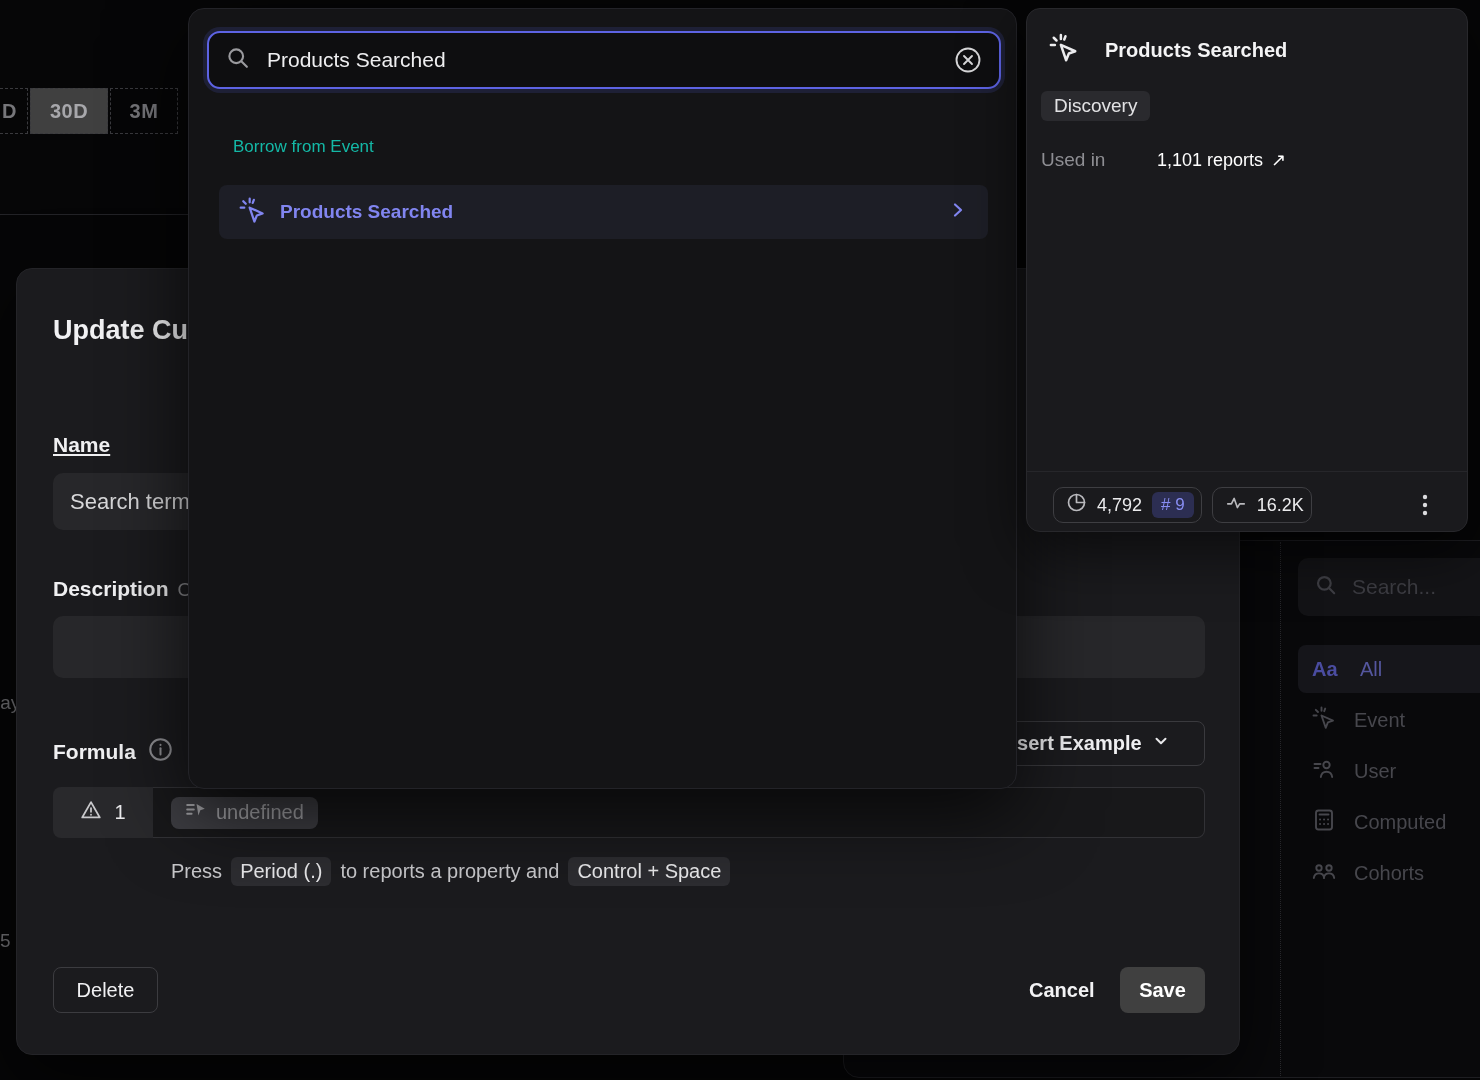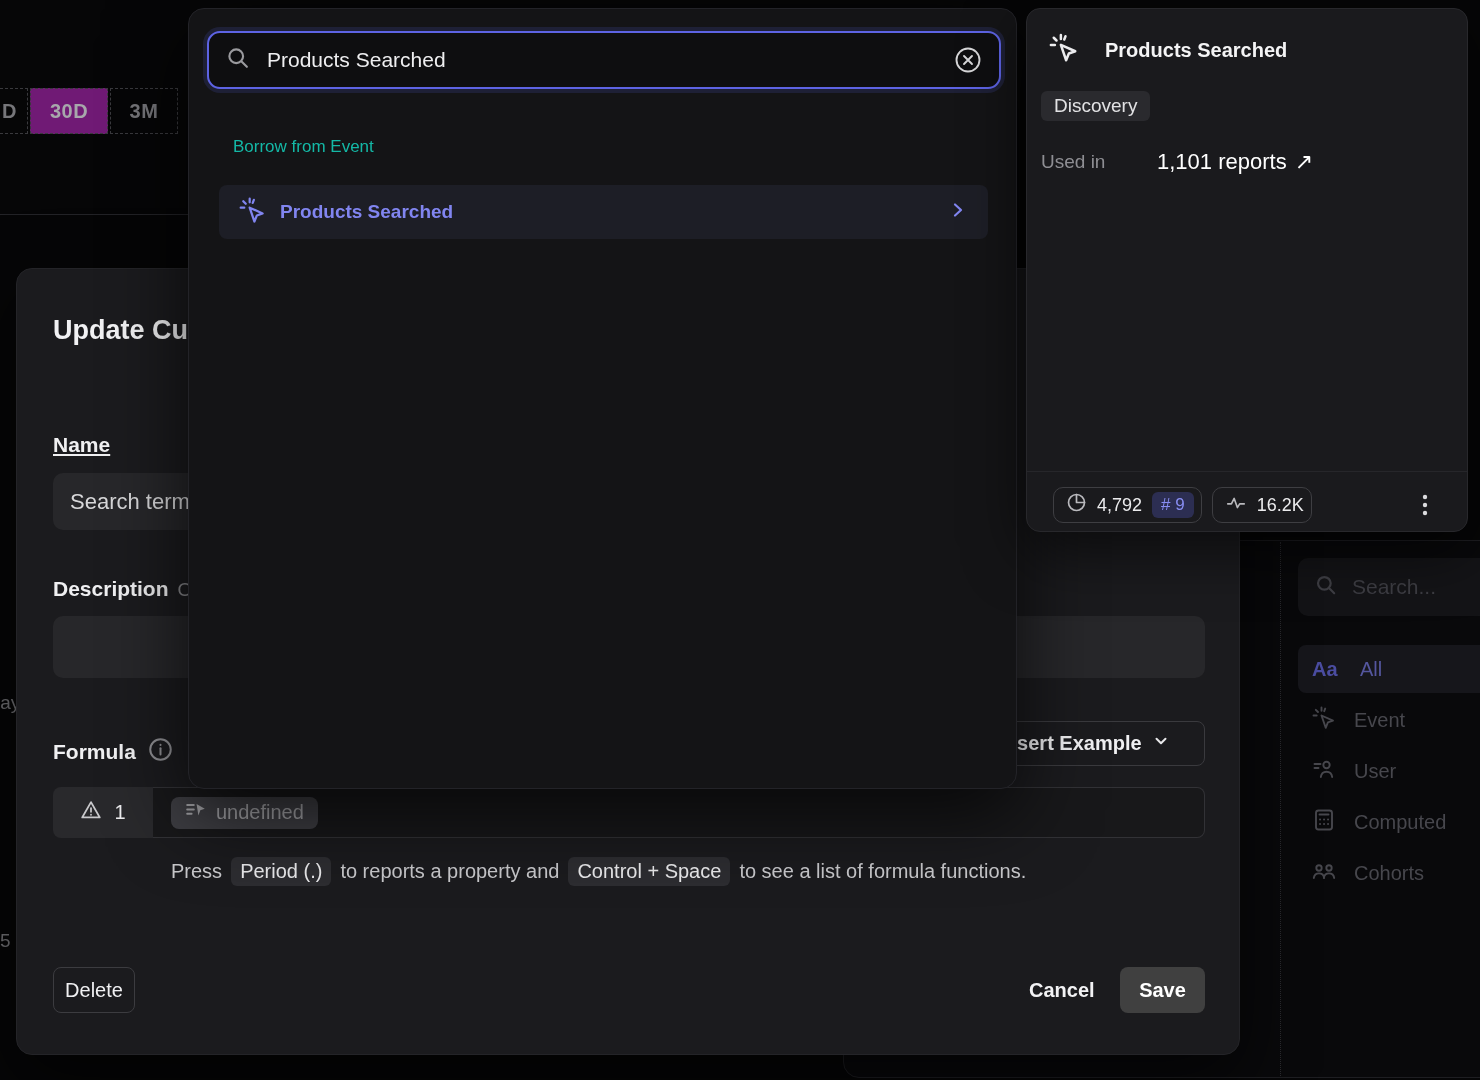--- a/index.html
+++ b/index.html
@@ -6,21 +6,21 @@
   html,body { background:#060607; }
   body { font-family:"Liberation Sans", sans-serif; }
   #stage { position:relative; width:1480px; height:1080px; overflow:hidden; background:#060607; }
   .abs { position:absolute; }
 
   
   .range-group { left:-40px; top:88px; display:flex; gap:2px; }
   .range-btn { height:46px; border:1px dashed #39393d; display:flex; align-items:center; justify-content:center;
                color:#76767a; font-size:20px; font-weight:700; letter-spacing:.5px; }
   .range-btn.cut { width:68px; justify-content:flex-end; padding-right:10px; }
-  .range-btn.selected { width:78px; background:#701a75; color:#a7a7ab; }
+  .range-btn.selected { width:78px; background:#404040; color:#a7a7ab; }
   .range-btn.plain { width:68px; }
   .bg-divider { left:0; top:214px; width:560px; height:1px; background:#232327; }
   .edge-frag { color:#76767a; font-size:19px; overflow:hidden; white-space:nowrap; }
 
   .tray { left:843px; top:540px; width:680px; height:538px; background:#09090b;
           border:1px solid #1e1e22; border-radius:16px; }
   .tray-vline { left:1280px; top:542px; width:0; height:534px; border-left:1px dotted #2a2a2e; }
 
   .side-search { left:1298px; top:558px; width:208px; height:58px; background:#141417; border-radius:10px;
                  display:flex; align-items:center; gap:14px; padding:0 16px; }
@@ -49,21 +49,21 @@
   .err-seg { left:36px; top:518px; width:100px; height:51px; background:#29292c; border-radius:8px 0 0 8px;
              display:flex; align-items:center; justify-content:center; gap:12px; color:#ececee; font-size:20px; }
   .formula-field { left:136px; top:518px; width:1052px; height:51px; background:#18181a;
                    border:1px solid #323236; border-left:none; border-radius:0 8px 8px 0;
                    display:flex; align-items:center; padding-left:18px; }
   .prop-chip { height:32px; background:#3e3e43; border-radius:8px; display:flex; align-items:center; gap:9px;
                padding:0 14px; color:#a4a4a8; font-size:20px; }
   .help-line { left:154px; top:588px; color:#c9c9cc; font-size:20px; display:flex; align-items:center; gap:9px; white-space:nowrap; }
   .key-chip { background:#2d2d31; border-radius:6px; padding:3px 9px; color:#eaeaec; }
   .btn { border-radius:8px; font-size:20px; font-family:inherit; cursor:pointer; display:flex; align-items:center; justify-content:center; }
-  .delete-btn { left:36px; top:698px; width:82px; height:46px; background:transparent; border:1px solid #3c3c40; color:#f0f0f2; }
+  .delete-btn { left:36px; top:698px; width:105px; height:46px; background:transparent; border:1px solid #3c3c40; color:#f0f0f2; }
   .cancel-btn { left:996px; top:698px; height:46px; padding:0 16px; background:transparent; border:none; color:#f2f2f4; font-weight:600; }
   .save-btn { left:1103px; top:698px; width:85px; height:46px; background:#404040; border:none; color:#ffffff; font-weight:600; }
 
   
   .modal { left:188px; top:8px; width:829px; height:781px; background:#141416; border:1px solid #232328;
            border-radius:16px; box-shadow:0 24px 80px rgba(0,0,0,.7); z-index:20; }
   .modal-search { left:18px; top:22px; width:794px; height:58px; background:#0e0e10;
                   border:2px solid #5d63e4; border-radius:13px; box-shadow:0 0 0 4px rgba(80,86,200,.18);
                   display:flex; align-items:center; padding:0 16px; gap:16px; }
   .modal-search input { flex:1; background:transparent; border:none; outline:none; color:#eeeef0; font-size:21px; font-family:inherit; }
@@ -74,21 +74,21 @@
   .result-label { color:#8185f0; font-size:19px; font-weight:700; flex:1; }
 
   
   .panel { left:1026px; top:8px; width:442px; height:524px; background:#1a1a1d; border:1px solid #28282c;
            border-radius:14px; box-shadow:0 18px 60px rgba(0,0,0,.6); z-index:20; }
   .panel-head { left:22px; top:24px; display:flex; align-items:center; gap:26px; }
   .panel-title { color:#f4f4f5; font-size:20px; font-weight:700; }
   .cat-chip { left:14px; top:82px; background:#2a2a2e; border-radius:6px; padding:4px 13px; color:#e2e2e4; font-size:19px; }
   .used-row { left:14px; top:140px; display:flex; align-items:center; }
   .used-label { color:#8e8e93; font-size:19px; width:116px; }
-  .used-link { color:#ffffff; font-size:22px; cursor:pointer; display:flex; gap:8px; align-items:center; }
+  .used-link { color:#ffffff; font-size:18px; cursor:pointer; display:flex; gap:8px; align-items:center; }
   .panel-divider { left:0; top:462px; width:440px; height:1px; background:#26262a; }
   .panel-foot { left:10px; top:478px; width:420px; display:flex; align-items:center; gap:10px;padding-left:16px; }
   .stat-pill { height:36px; border:1px solid #3e3e42; border-radius:10px; display:flex; align-items:center;
                gap:10px; padding:0 7px 0 12px; color:#ebebed; font-size:18px; cursor:pointer; }
   .rank-chip { background:#2c2e52; color:#888df2; border-radius:6px; padding:3px 9px; font-size:17px; }
   .kebab { margin-left:auto; margin-right:18px; background:none; border:none; cursor:pointer; display:flex; padding:4px; }
 </style>
 </head>
 <body>
 
@@ -214,21 +214,20 @@
         </span>
         <span>undefined</span>
       </div>
     </div>
 
     <div class="abs help-line">
       <span>Press</span>
       <span class="key-chip">Period (.)</span>
       <span>to reports a property and</span>
       <span class="key-chip">Control + Space</span>
-      <span>to see a list of formula functions.</span>
     </div>
 
     <button class="abs btn delete-btn">Delete</button>
     <button class="abs btn cancel-btn">Cancel</button>
     <button class="abs btn save-btn">Save</button>
   </div>
 
   <div class="abs modal">
     <div class="abs modal-search">
       <span>

